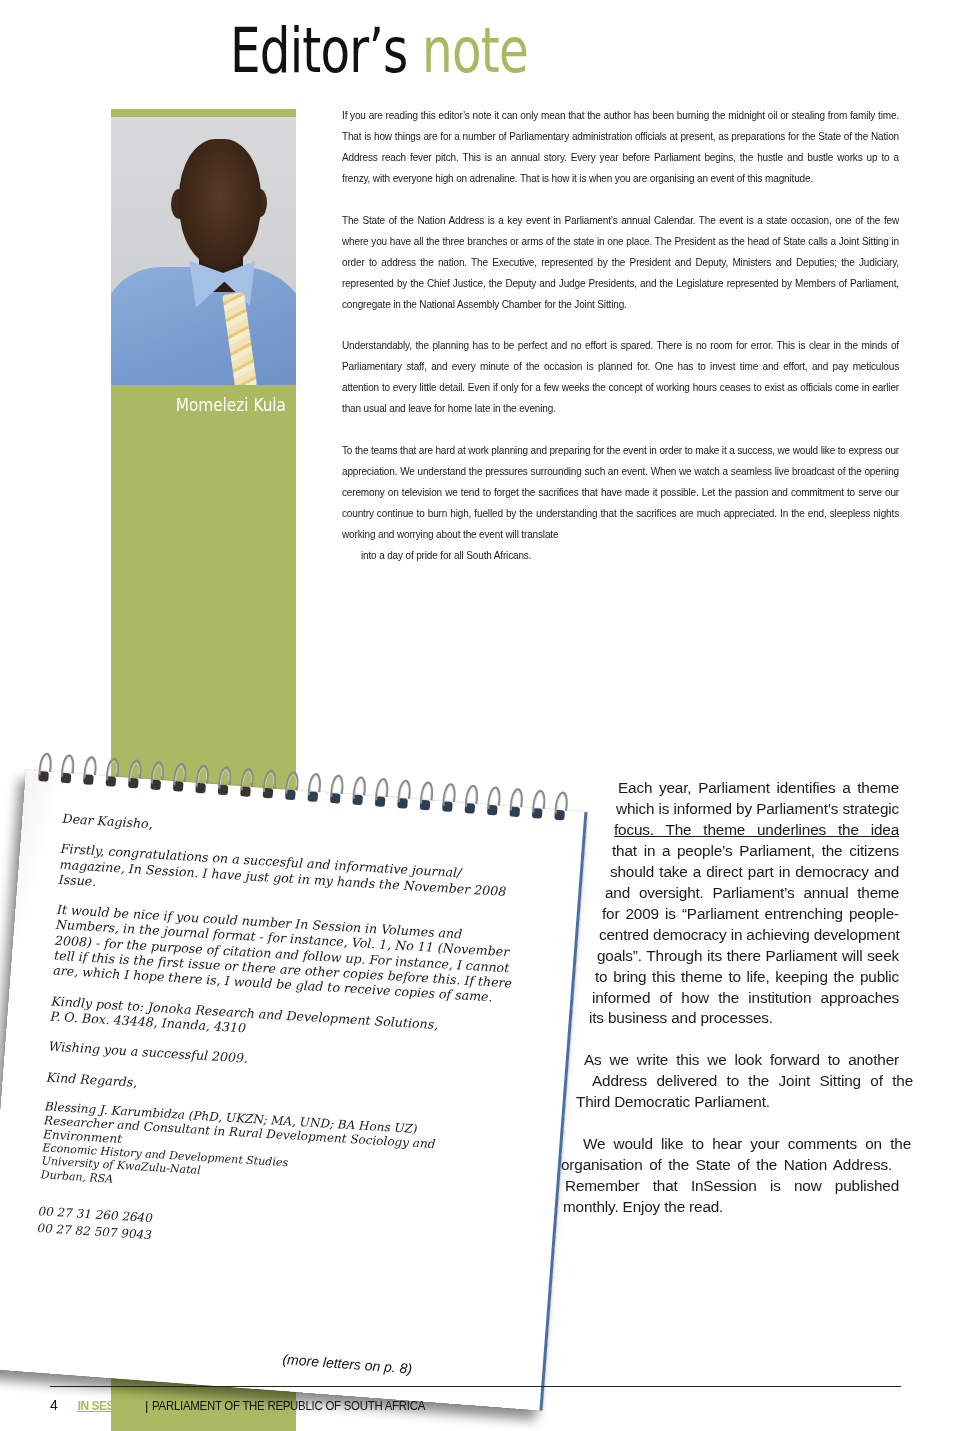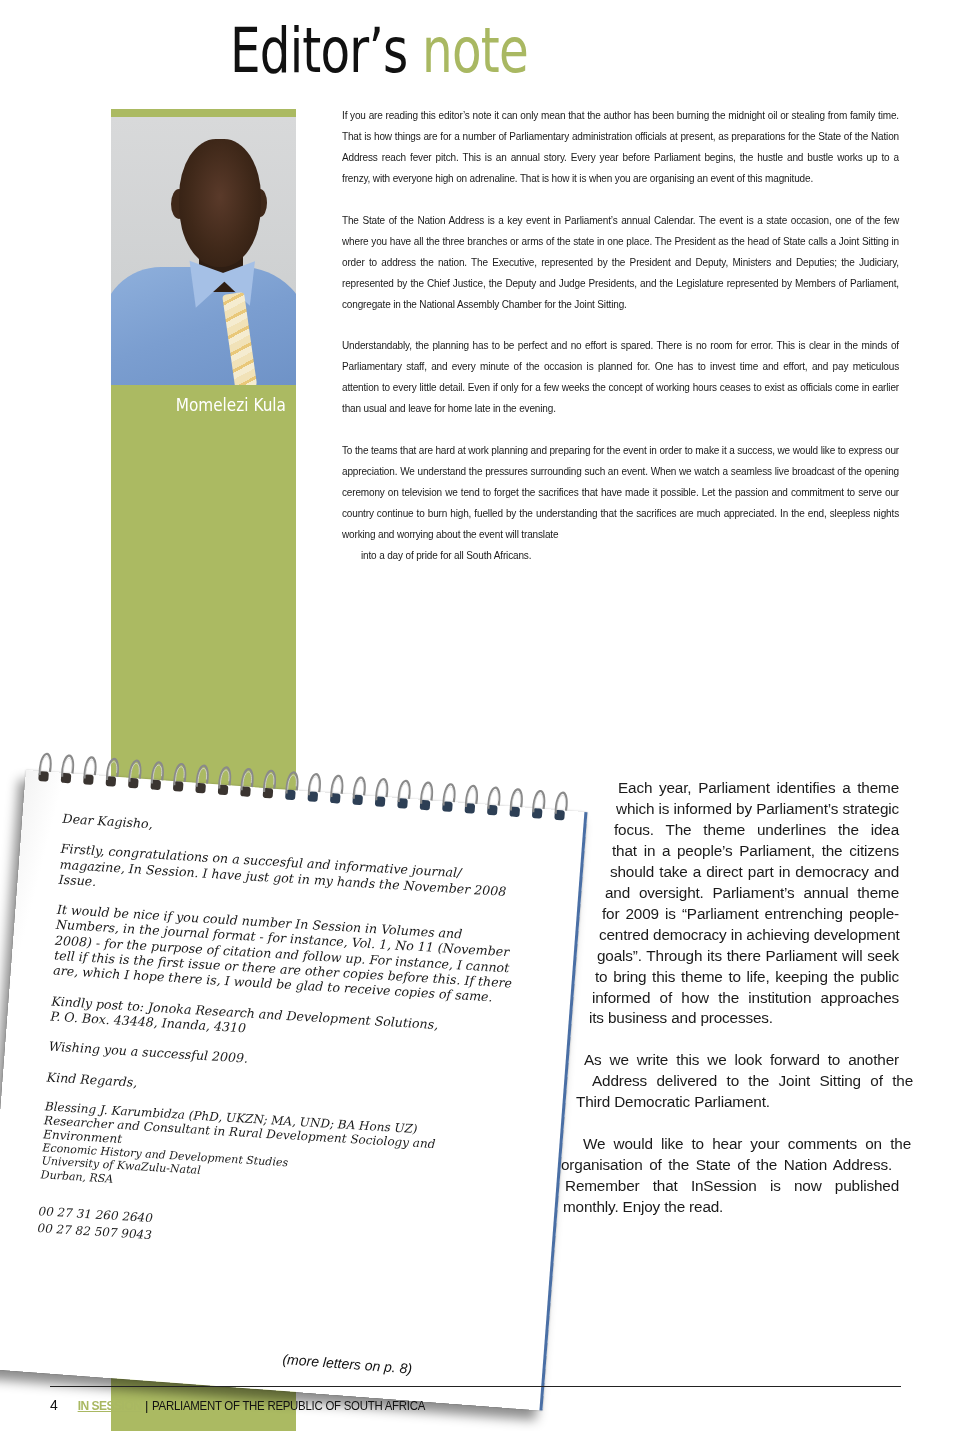--- a/index.html
+++ b/index.html
@@ -130,21 +130,21 @@
   <p>If you are reading this editor’s note it can only mean that the author has been burning the midnight oil or stealing from family time. That is how things are for a number of Parliamentary administration officials at present, as preparations for the State of the Nation Address reach fever pitch. This is an annual story. Every year before Parliament begins, the hustle and bustle works up to a frenzy, with everyone high on adrenaline. That is how it is when you are organising an event of this magnitude.</p>
   <p>The State of the Nation Address is a key event in Parliament’s annual Calendar. The event is a state occasion, one of the few where you have all the three branches or arms of the state in one place. The President as the head of State calls a Joint Sitting in order to address the nation. The Executive, represented by the President and Deputy, Ministers and Deputies; the Judiciary, represented by the Chief Justice, the Deputy and Judge Presidents, and the Legislature represented by Members of Parliament, congregate in the National Assembly Chamber for the Joint Sitting.</p>
   <p>Understandably, the planning has to be perfect and no effort is spared. There is no room for error. This is clear in the minds of Parliamentary staff, and every minute of the occasion is planned for. One has to invest time and effort, and pay meticulous attention to every little detail. Even if only for a few weeks the concept of working hours ceases to exist as officials come in earlier than usual and leave for home late in the evening.</p>
   <p class="last"><span>To the teams that are hard at work planning and preparing for the event in order to make it a success, we would like to express our appreciation. We understand the pressures surrounding such an event. When we watch a seamless live broadcast of the opening ceremony on television we tend to forget the sacrifices that have made it possible. Let the passion and commitment to serve our country continue to burn high, fuelled by the understanding that the sacrifices are much appreciated. In the end, sleepless nights working and worrying about the event will translate</span><span class="hang">into a day of pride for all South Africans.</span></p>
 </div>
 
 <div class="right-col">
   <div id="rp1">
       <span class="ln" style="margin-left: 58px; width: 281px;">Each year, Parliament identifies a theme</span>
       <span class="ln" style="margin-left: 56px; width: 283px;">which is informed by Parliament’s strategic</span>
-      <span class="ln" style="margin-left: 54px; width: 285px;">focus. The theme underlines the idea</span>
+      <span class="ln" style="margin-left: 54px; width: 285px; text-decoration: underline;">focus. The theme underlines the idea</span>
       <span class="ln" style="margin-left: 52px; width: 287px;">that in a people’s Parliament, the citizens</span>
       <span class="ln" style="margin-left: 50px; width: 289px;">should take a direct part in democracy and</span>
       <span class="ln" style="margin-left: 45px; width: 294px;">and oversight. Parliament’s annual theme</span>
       <span class="ln" style="margin-left: 42px; width: 297px;">for 2009 is “Parliament entrenching people-</span>
       <span class="ln" style="margin-left: 39px; width: 300px;">centred democracy in achieving development</span>
       <span class="ln" style="margin-left: 37px; width: 302px;">goals”. Through its there Parliament will seek</span>
       <span class="ln" style="margin-left: 35px; width: 304px;">to bring this theme to life, keeping the public</span>
       <span class="ln" style="margin-left: 32px; width: 307px;">informed of how the institution approaches</span>
       <span class="ln end" style="margin-left: 29px; width: 310px;">its business and processes.</span>
     </div>

